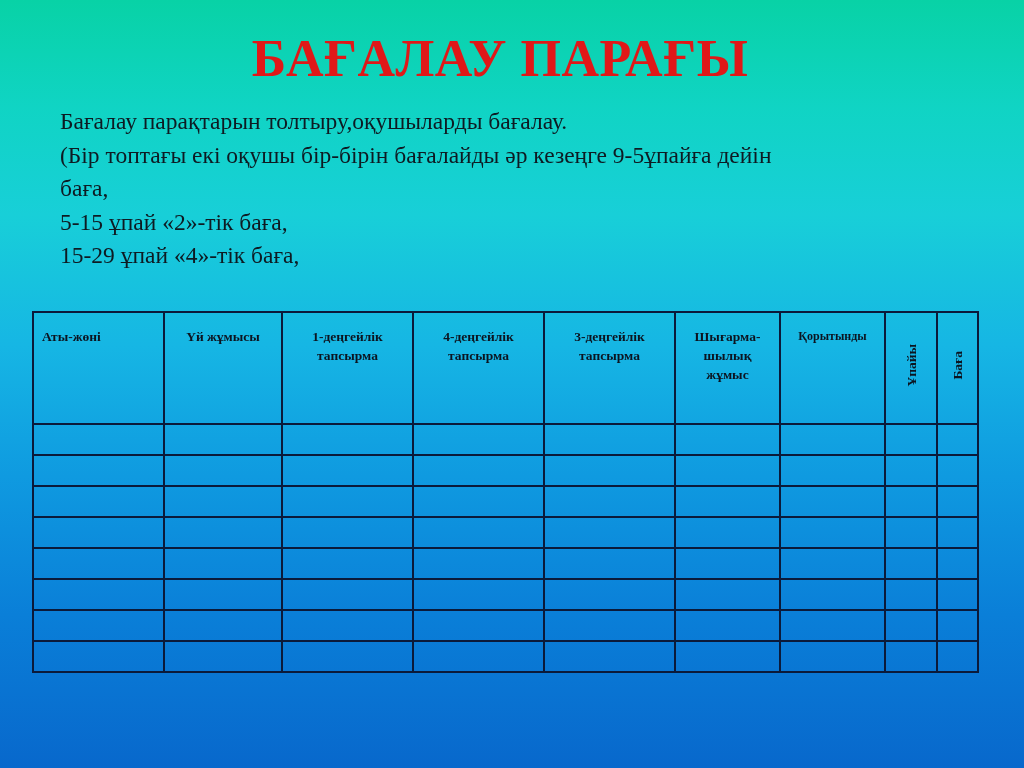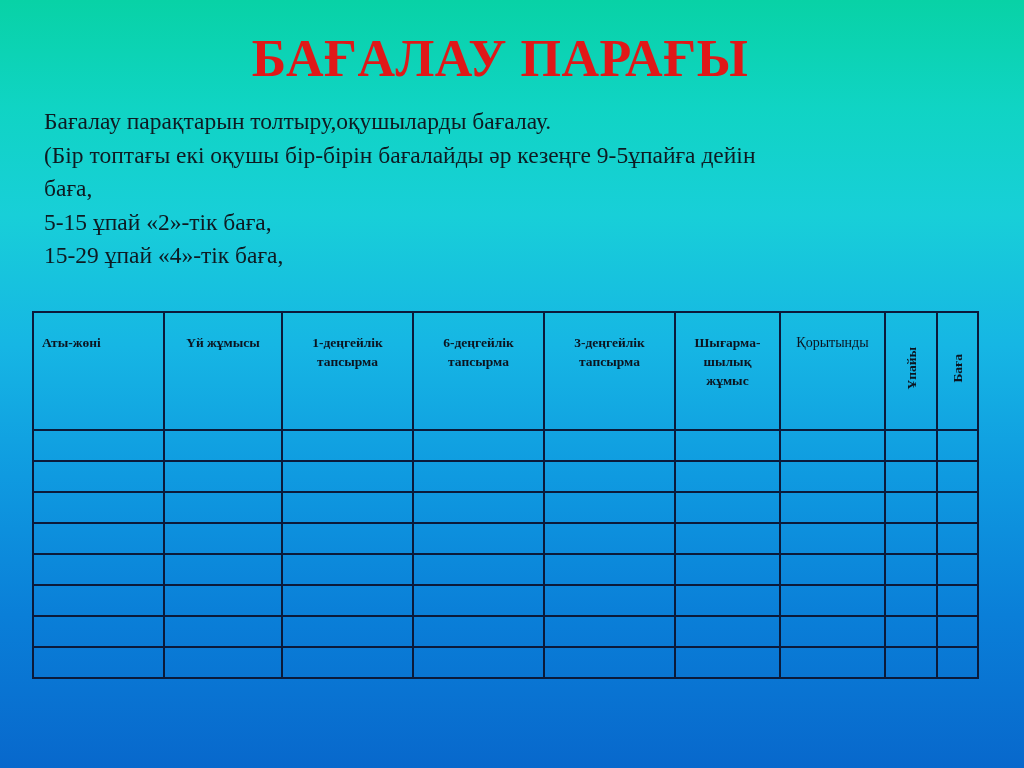--- a/index.html
+++ b/index.html
@@ -28,21 +28,21 @@
       top: 33px;
       text-align: center;
       color: #e01818;
       font-weight: bold;
       font-size: 52px;
       letter-spacing: 0.5px;
       line-height: 52px;
     }
     .instructions {
       position: absolute;
-      left: 44px;
+      left: 60px;
       top: 105px;
       width: 900px;
       color: #0e1a22;
       font-size: 23.5px;
       line-height: 33.5px;
     }
     .instructions .line {
       display: block;
       white-space: nowrap;
     }
@@ -59,21 +59,21 @@
       padding: 0;
       vertical-align: top;
     }
     table.grade-table th {
       height: 96px;
       font-weight: bold;
       font-size: 13.5px;
       line-height: 19px;
       color: #0c1420;
       text-align: center;
-      padding-top: 20px;
+      padding-top: 14px;
     }
     table.grade-table th.left {
       text-align: left;
       padding-left: 8px;
     }
     table.grade-table th.vertical {
       vertical-align: middle;
       padding-top: 0;
     }
     .vtext {
@@ -109,24 +109,24 @@
     <col style="width:105px">
     <col style="width:105px">
     <col style="width:52px">
     <col style="width:41px">
   </colgroup>
   <thead>
     <tr>
       <th class="left"><span>Аты-жөні</span></th>
       <th><span>Үй жұмысы</span></th>
       <th style="padding-left:14px;padding-right:14px;"><span>1-деңгейлік тапсырма</span></th>
-      <th style="padding-left:14px;padding-right:14px;"><span>6-деңгейлік тапсырма</span></th>
+      <th style="padding-left:14px;padding-right:14px;"><span>4-деңгейлік тапсырма</span></th>
       <th style="padding-left:14px;padding-right:14px;"><span>3-деңгейлік тапсырма</span></th>
       <th style="padding-left:6px;padding-right:6px;"><span>Шығарма-шылық жұмыс</span></th>
-      <th style="font-weight:normal;font-size:14px;"><span>Қорытынды</span></th>
+      <th style="font-weight:bold;font-size:12px;"><span>Қорытынды</span></th>
       <th class="vertical"><span class="vtext">Ұпайы</span></th>
       <th class="vertical"><span class="vtext">Баға</span></th>
     </tr>
   </thead>
   <tbody>
     <tr>
       <td></td>
       <td></td>
       <td></td>
       <td></td>

